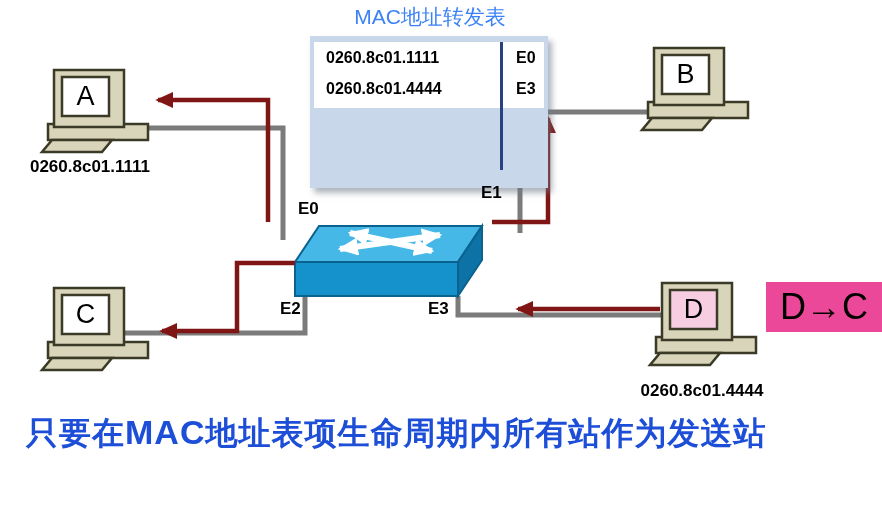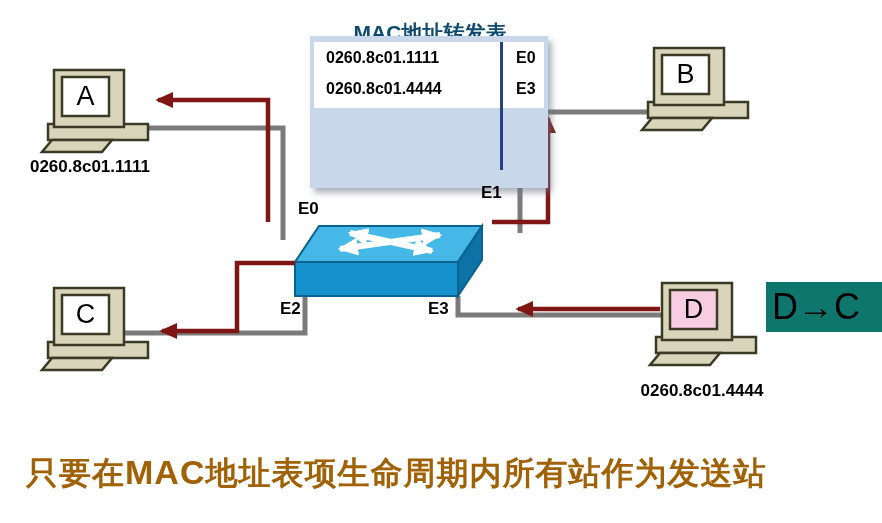--- a/index.html
+++ b/index.html
@@ -2,39 +2,39 @@
 <html><head>
 <meta charset="utf-8">
 <style>
   * { margin:0; padding:0; box-sizing:border-box; }
   html,body { background:#ffffff; }
   body { font-family:"Liberation Sans","DejaVu Sans",sans-serif; color:#000; }
   .canvas { position:relative; width:882px; height:523px; background:#ffffff; overflow:hidden; }
   .abs { position:absolute; }
   svg.layer { position:absolute; left:0; top:0; }
 
-  .title { left:300px; top:19px; width:260px; text-align:center;
-           font-size:21px; font-weight:bold; color:#0c4a6e; }
+  .title { left:300px; top:3px; width:260px; text-align:center;
+           font-size:21px; font-weight:normal; color:#3b82f6; }
 
   .mac-table { left:310px; top:36px; width:238px; height:152px; background:#c9d7ea;
                box-shadow:4px 5px 6px rgba(110,120,135,.55); }
   .mac-table-panel { position:absolute; left:4px; top:6px; right:4px; height:66px; background:#ffffff; }
   .mac-row { display:flex; height:31px; align-items:center; font-weight:bold; font-size:16px; }
   .mac-cell  { width:186px; padding-left:12px; }
   .port-cell { padding-left:16px; }
   .table-divider { position:absolute; left:190px; top:6px; width:3px; height:128px; background:#27427e; }
 
   .port-label { font-size:17px; font-weight:bold; color:#000; }
   .mac-label  { font-size:17px; font-weight:bold; width:180px; text-align:center; white-space:nowrap; }
   .pc-letter  { display:flex; align-items:center; justify-content:center; font-size:27px; color:#000; }
 
-  .flow-box { left:766px; top:282px; width:116px; height:50px; background:#0f766e;
-              display:flex; align-items:center; padding-left:6px; font-size:36px; overflow:hidden; }
+  .flow-box { left:766px; top:282px; width:116px; height:50px; background:#ec4899;
+              display:flex; align-items:center; padding-left:14px; font-size:36px; overflow:hidden; }
 
-  .caption { left:26px; top:452px; width:850px; color:#a16207;
+  .caption { left:26px; top:412px; width:850px; color:#1d4ed8;
              font-weight:bold; font-size:32px; line-height:40px; letter-spacing:1px; white-space:nowrap; }
   .caption .em { font-size:34px; }
 </style>
 </head>
 <body>
 
 <div class="canvas">
 
   <svg class="layer" width="882" height="523" viewBox="0 0 882 523">
     <defs>

